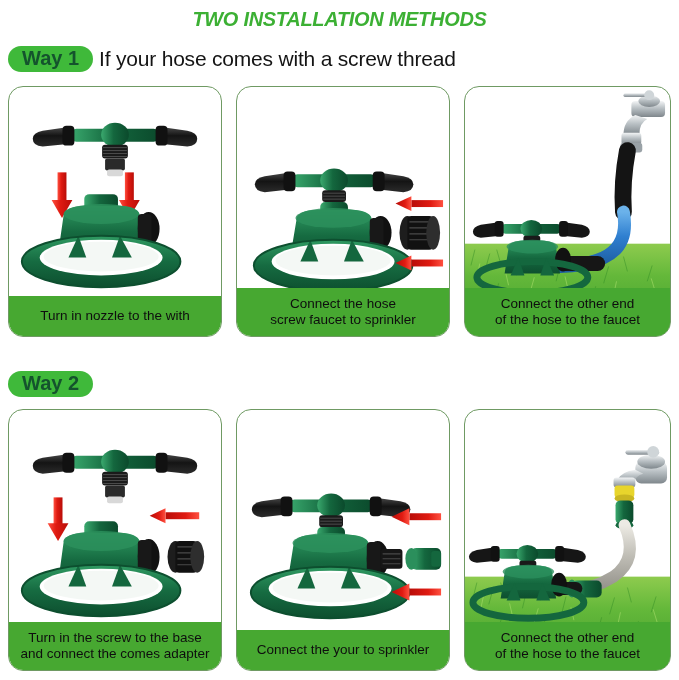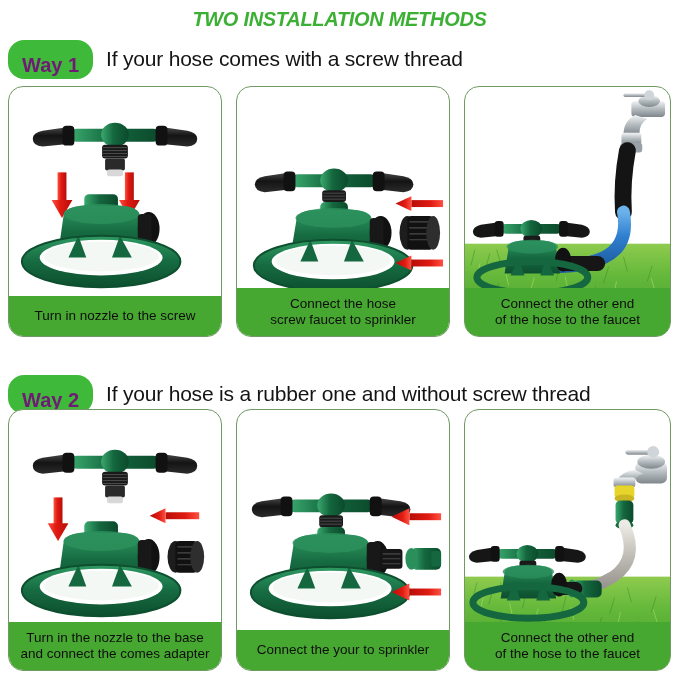--- a/index.html
+++ b/index.html
@@ -15,26 +15,26 @@
   .title{
     position:absolute;left:0;top:0;width:679px;height:38px;
     display:flex;align-items:center;justify-content:center;
     font-size:20px;font-weight:bold;font-style:italic;
     color:#3cb034;letter-spacing:-0.3px;white-space:nowrap;
   }
 
   
   .way-row{position:absolute;left:8px;height:34px;display:flex;align-items:center;}
   .way-badge{
-    background:#3fb93a;color:#701a75;border-radius:16px;
-    padding:15px 14px 3px 14px;font-size:20px;font-weight:bold;
+    background:#3fb93a;color:#14532d;border-radius:16px;
+    padding:2px 14px 3px 14px;font-size:20px;font-weight:bold;
     line-height:1.05;white-space:nowrap;
   }
   .way-text{
-    margin-left:13px;font-size:21px;color:#141414;
+    margin-left:6px;font-size:21px;color:#141414;
     white-space:nowrap;letter-spacing:-0.2px;
   }
 
   
   .panel{
     position:absolute;
     border:1px solid #6f9a63;
     border-radius:15px;
     background:#ffffff;
     overflow:hidden;
@@ -132,21 +132,21 @@
 
         <ellipse cx="93" cy="176" rx="80" ry="26" fill="url(#g1a)"></ellipse>
         <ellipse cx="93" cy="172" rx="62" ry="18" fill="#ffffff"></ellipse>
         <ellipse cx="93" cy="171" rx="58" ry="15" fill="#e9f1ec" opacity="0.5"></ellipse>
         <path d="M70 150 L60 172 L78 172 Z" fill="#14673e"></path>
         <path d="M112 150 L124 172 L104 172 Z" fill="#14673e"></path>
         <ellipse cx="93" cy="176" rx="80" ry="26" fill="none" stroke="#0d4f2f" stroke-width="2"></ellipse>
       </g>
     </svg>
     <div class="caption cap-h40">
-      <span>Turn in nozzle to the screw</span>
+      <span>Turn in nozzle to the with</span>
     </div>
   </div>
 
   <div class="panel" style="left:236px;top:86px;width:214px;height:251px;">
     <svg class="art" viewBox="0 0 214 251">
       <defs>
         <linearGradient id="g2a" x1="0" y1="0" x2="0" y2="1">
           <stop offset="0" stop-color="#2f9a62"></stop>
             <stop offset="0.5" stop-color="#166b41"></stop>
             <stop offset="1" stop-color="#0d4f2f"></stop>
@@ -311,23 +311,22 @@
       </g>
     </svg>
     <div class="caption two-line cap-h44">
       <span>
         <span>Connect the other end</span><br>
         <span>of the hose to the faucet</span>
       </span>
     </div>
   </div>
 
-  <div class="way-row" style="top:377px;">
+  <div class="way-row" style="top:367px;">
     <span class="way-badge">Way 2</span>
-    <span class="way-text">If your hose is a rubber one and without screw thread</span>
   </div>
 
   <div class="panel" style="left:8px;top:409px;width:214px;height:262px;">
     <svg class="art" viewBox="0 0 214 262">
       <defs>
         <linearGradient id="g4a" x1="0" y1="0" x2="0" y2="1">
           <stop offset="0" stop-color="#2f9a62"></stop>
             <stop offset="0.5" stop-color="#166b41"></stop>
             <stop offset="1" stop-color="#0d4f2f"></stop>
         </linearGradient>
@@ -398,21 +397,21 @@
           <line x1="170" y1="138" x2="188" y2="138"></line>
             <line x1="170" y1="144" x2="188" y2="144"></line>
           <line x1="170" y1="150" x2="188" y2="150"></line>
             <line x1="170" y1="156" x2="188" y2="156"></line>
         </g>
         <ellipse cx="190" cy="148" rx="7" ry="16" fill="#2e2e2e"></ellipse>
       </g>
     </svg>
     <div class="caption two-line cap-h44">
       <span>
-        <span>Turn in the nozzle to the base</span><br>
+        <span>Turn in the screw to the base</span><br>
         <span>and connect the comes adapter</span>
       </span>
     </div>
   </div>
 
   <div class="panel" style="left:236px;top:409px;width:214px;height:262px;">
     <svg class="art" viewBox="0 0 214 262">
       <defs>
         <linearGradient id="g5a" x1="0" y1="0" x2="0" y2="1">
           <stop offset="0" stop-color="#2f9a62"></stop>

